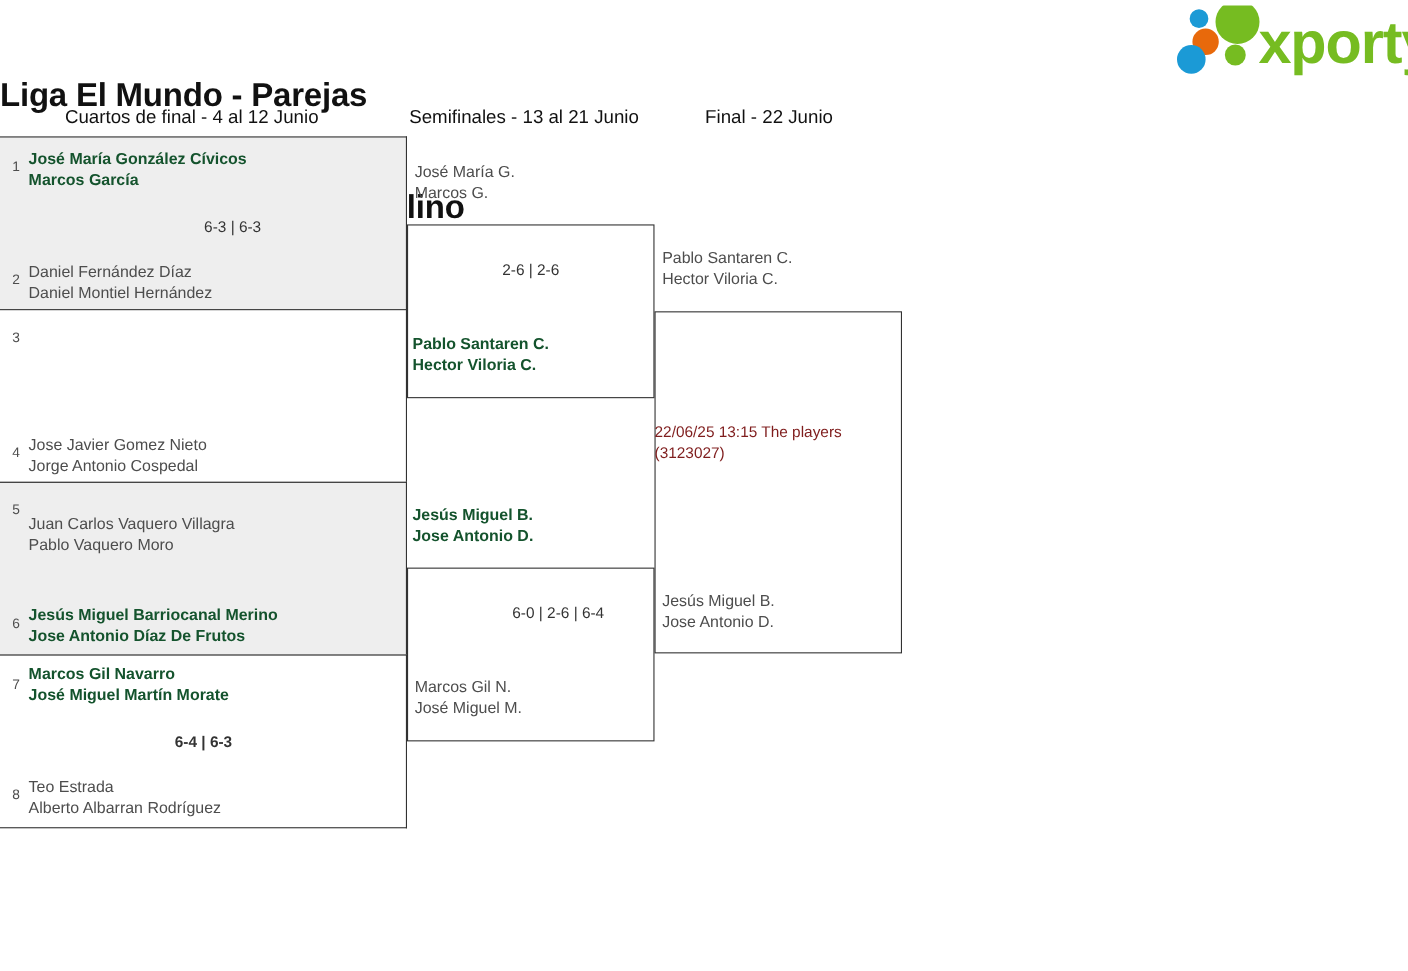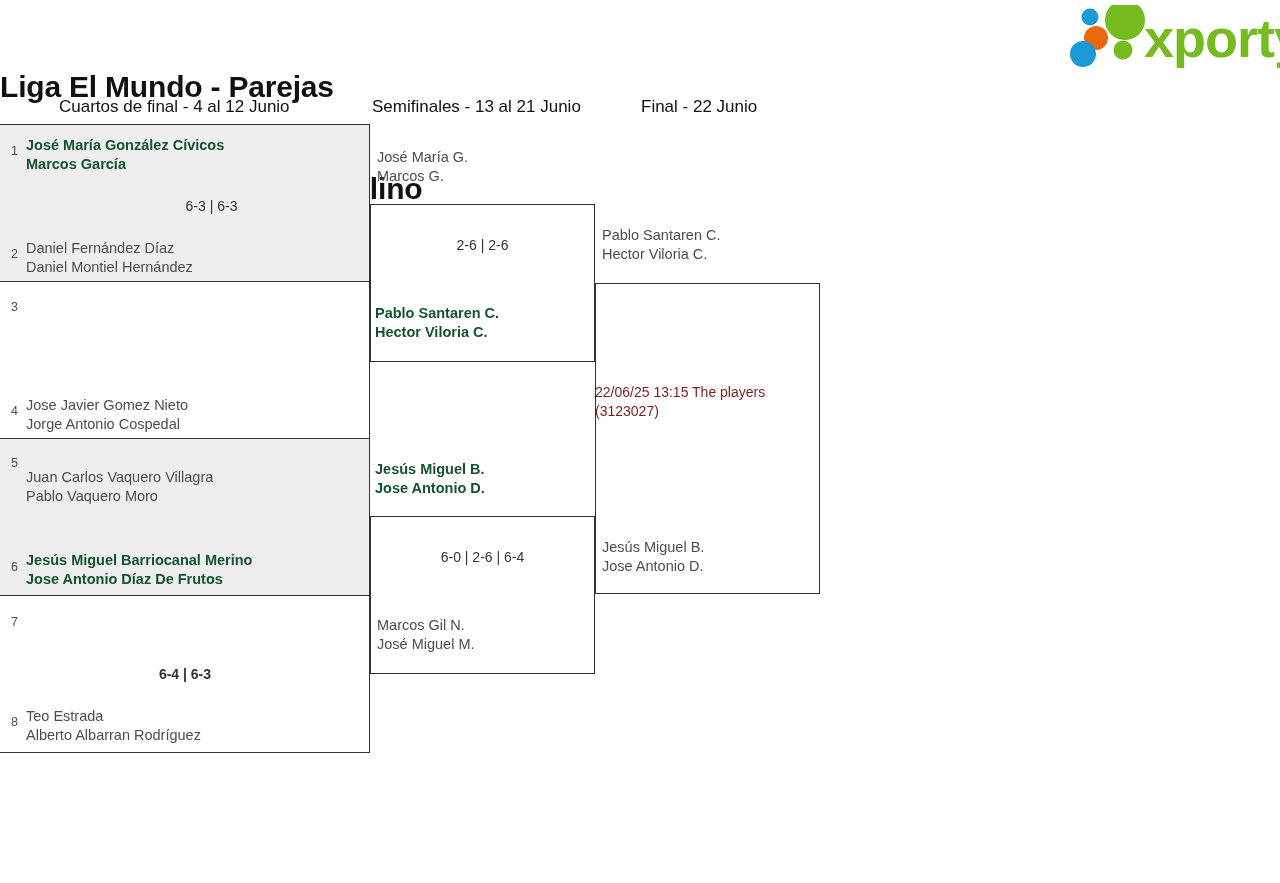--- a/index.html
+++ b/index.html
@@ -178,20 +178,24 @@
     <span class="pname">Pablo Vaquero Moro</span>
   </div>
   <div class="seed" style="left:0px; top:560px;">6</div>
   <div class="team winner" style="left:26px; top:551px;">
     <span class="pname">Jesús Miguel Barriocanal Merino</span>
     <span class="pname">Jose Antonio Díaz De Frutos</span>
   </div>
 
   <div class="qf-match plain" style="top:595px; height:158px;"></div>
   <div class="seed" style="left:0px; top:615px;">7</div>
+  <div class="team winner" style="left:26px; top:604px;">
+    <span class="pname">Marcos Gil Navarro</span>
+    <span class="pname">José Miguel Martín Morate</span>
+  </div>
   <div class="score" style="left:0px; top:666px; width:370px;font-weight:bold;">6-4 | 6-3</div>
   <div class="seed" style="left:0px; top:715px;">8</div>
   <div class="team loser" style="left:26px; top:707px;">
     <span class="pname">Teo Estrada</span>
     <span class="pname">Alberto Albarran Rodríguez</span>
   </div>
 
   <div class="adv-box" style="left:370px; top:204px; width:225px; height:158px;"></div>
   <div class="team loser" style="left:377px; top:148px;">
     <span class="pname">José María G.</span>
@@ -201,21 +205,21 @@
   <div class="team winner" style="left:375px; top:304px;">
     <span class="pname">Pablo Santaren C.</span>
     <span class="pname">Hector Viloria C.</span>
   </div>
 
   <div class="adv-box" style="left:370px; top:516px; width:225px; height:158px;"></div>
   <div class="team winner" style="left:375px; top:460px;">
     <span class="pname">Jesús Miguel B.</span>
     <span class="pname">Jose Antonio D.</span>
   </div>
-  <div class="score" style="left:370px; top:549px; width:225px;">6-0 | 2-6 | 6-4</div>
+  <div class="score" style="left:370px; top:549px; width:225px;padding-left:25px;">6-0 | 2-6 | 6-4</div>
   <div class="team loser" style="left:377px; top:616px;">
     <span class="pname">Marcos Gil N.</span>
     <span class="pname">José Miguel M.</span>
   </div>
 
   <div class="adv-box" style="left:595px; top:283px; width:225px; height:311px;"></div>
   <div class="team loser" style="left:602px; top:226px;">
     <span class="pname">Pablo Santaren C.</span>
     <span class="pname">Hector Viloria C.</span>
   </div>

